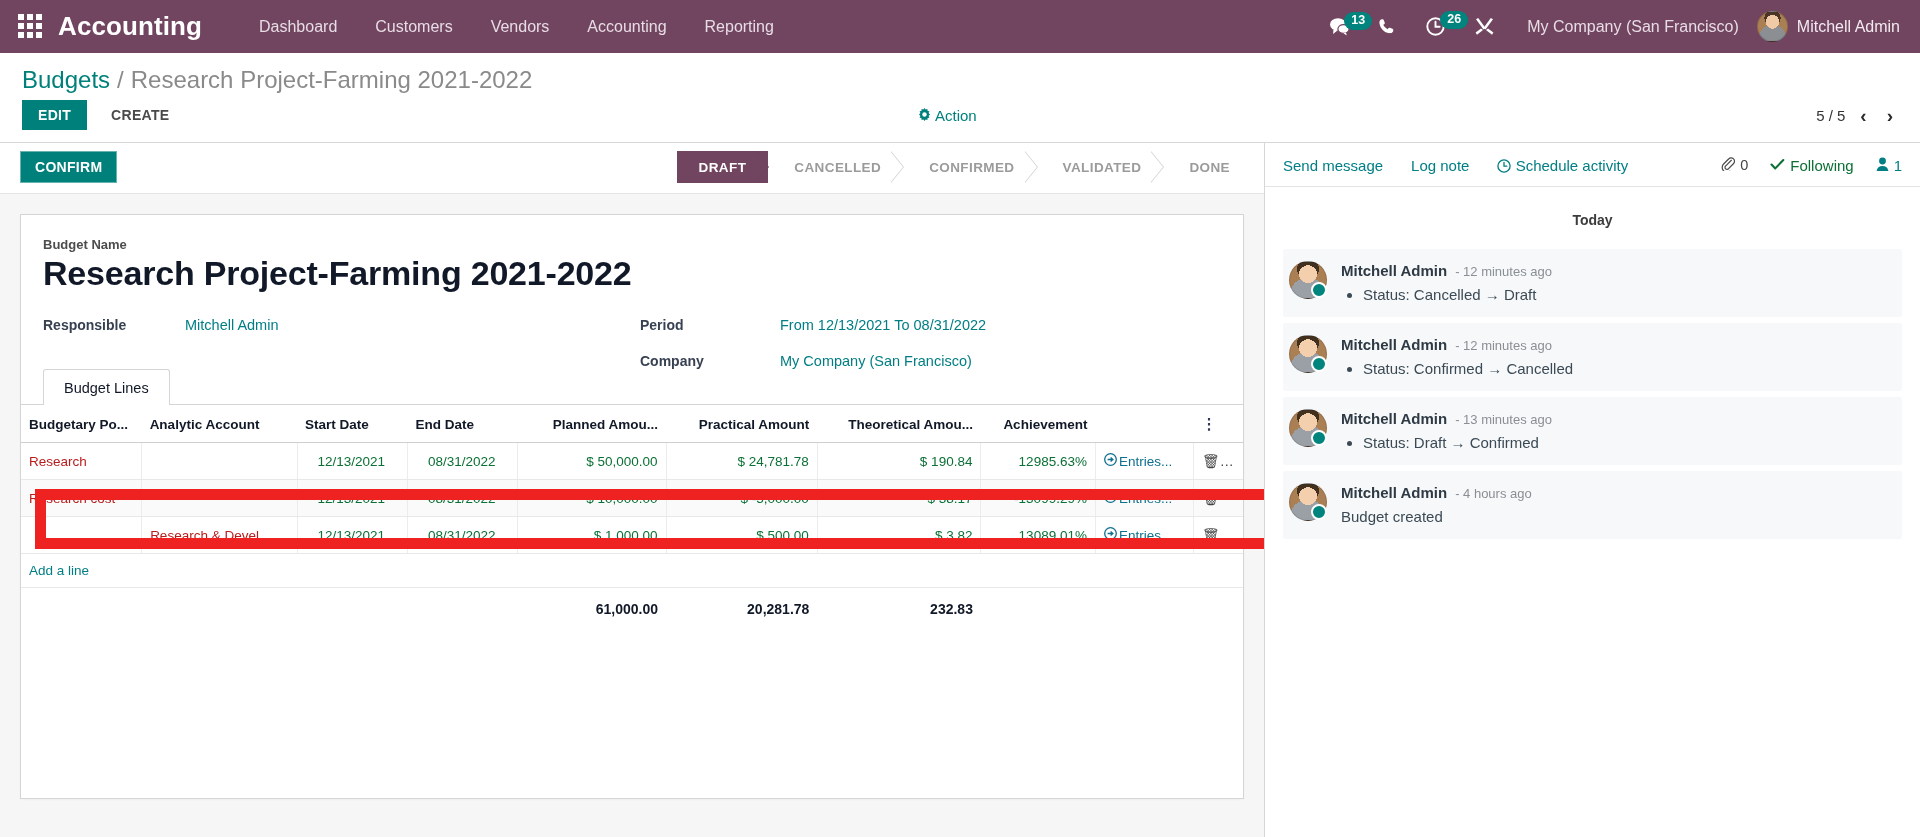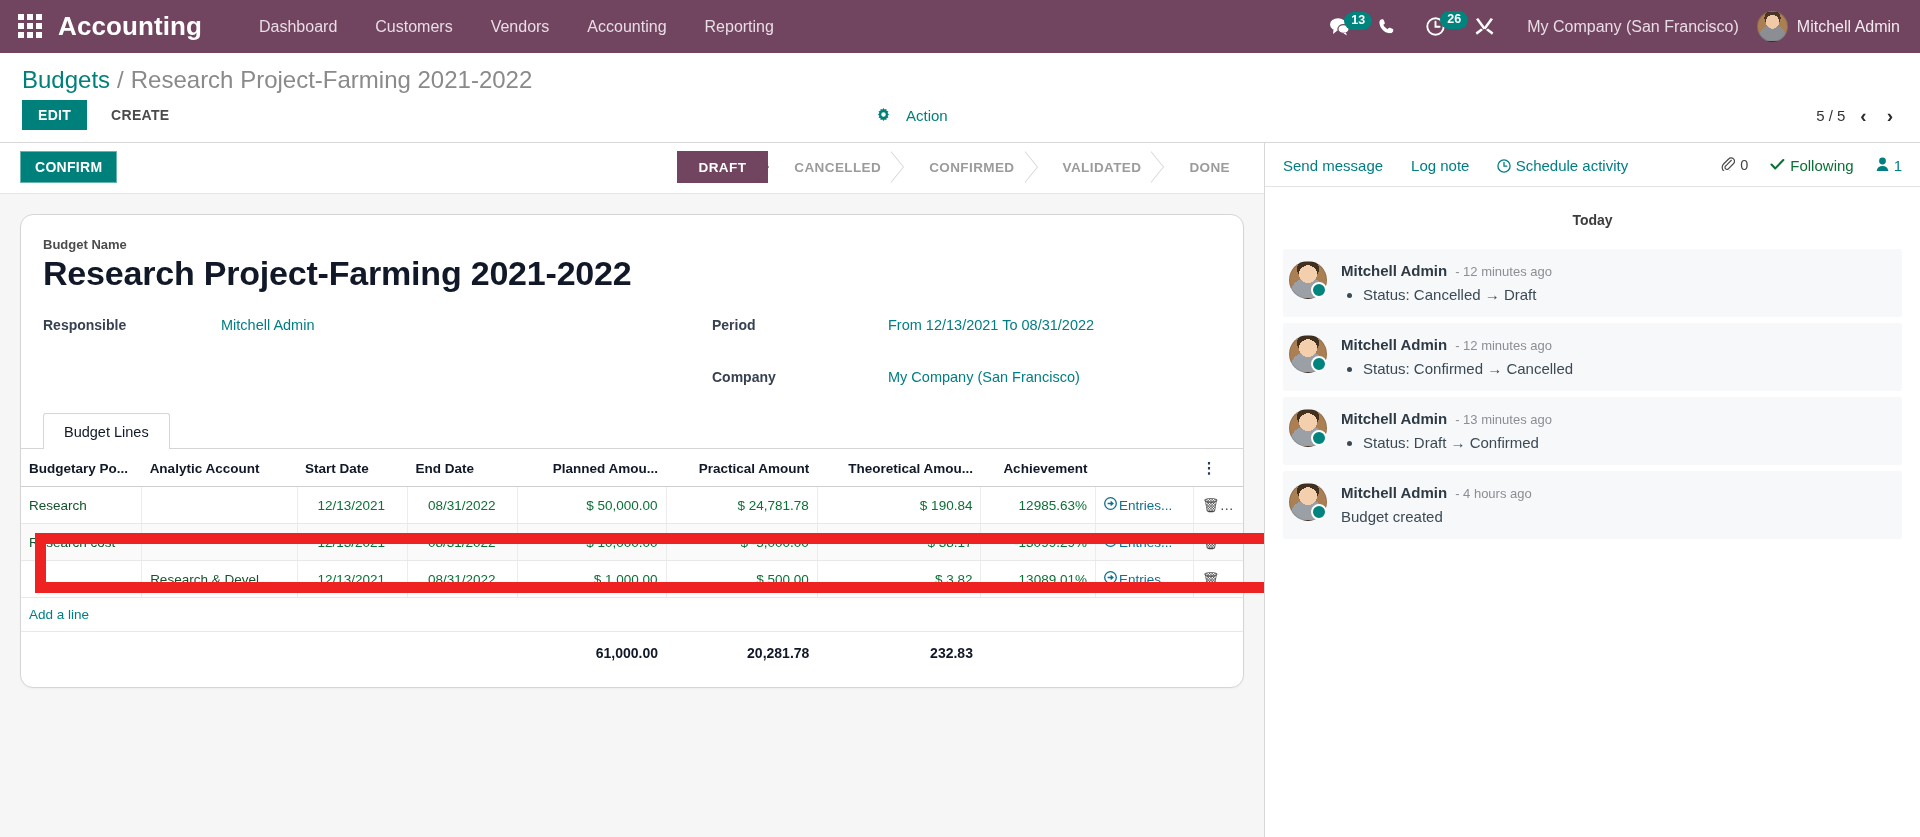--- a/index.html
+++ b/index.html
@@ -143,24 +143,24 @@
     font-size: 14px;
     font-weight: bold;
     letter-spacing: .3px;
     padding: 7px 16px;
     margin-left: 8px;
     cursor: pointer;
     text-transform: uppercase;
   }
   .action-dd {
     position: absolute;
-    left: 855px;
-    display: flex;
-    align-items: center;
-    gap: 16px;
+    left: 896px;
+    display: flex;
+    align-items: center;
+    gap: 4px;
     color: #00807b;
     font-size: 15px;
     cursor: pointer;
   }
   .pager {
     margin-left: auto;
     display: flex;
     align-items: center;
     gap: 10px;
     color: #444;
@@ -260,40 +260,38 @@
     padding-left: 22px;
   }
   .sb-item.active::before { border-left-color: #71445f; }
   .sb-item.active::after { border-left-color: #71445f; }
 
   
   .sheet-bg { background: #f6f6f6; padding: 20px 20px 0 20px; flex: 1; overflow: hidden; }
   .sheet {
     background: #fff;
     border: 1px solid #d5d5d5;
-    border-radius: 13px;
+    border-radius: 0;
     padding: 22px 22px 0 22px;
-    height: 474px;
+    height: 585px;
     box-shadow: 0 1px 2px rgba(0,0,0,.03);
   }
   .lbl-small { font-size: 13px; color: #4c4c4c; font-weight: bold; margin-bottom: 2px; }
   .title-h1 {
     font-size: 34px;
     font-weight: bold;
     color: #111827;
     margin: 0 0 24px 0;
     letter-spacing: -.2px;
   }
   .fields-grid {
     display: grid;
     grid-template-columns: 142px 455px 140px auto;
     row-gap: 20px;
     align-items: baseline;
-    margin-bottom: 28px;
-    gap: 36px;
   }
   .fld-label { font-size: 14px; font-weight: bold; color: #374151; }
   .fld-value-link { font-size: 14.5px; color: #017e84; cursor: pointer; }
   .fld-value { font-size: 14.5px; color: #017e84; }
 
   
   .notebook-tabs {
     display: flex;
     border-bottom: 1px solid #d5d5d5;
     margin: 0 -22px;
@@ -332,21 +330,21 @@
   .olist td {
     font-size: 13.5px;
     padding: 10px 8px;
     border-bottom: 1px solid #e8e8e8;
     border-right: 1px solid #ececec;
     color: #0b7035;
     white-space: nowrap;
   }
   .olist td:last-child { border-right: none; }
   .olist tr.row-even td { background: #fafafa; }
-  .olist td.name-cell { color: #14532d; }
+  .olist td.name-cell { color: #b91c1c; }
   .olist td.date-cell { color: #0b7035; padding-left: 20px; }
   .col-opt { width: 30px; }
   .dots-v {
     display: inline-block;
     color: #2b3c58;
     font-size: 15px;
     cursor: pointer;
     line-height: .7;
     letter-spacing: 0;
   }

